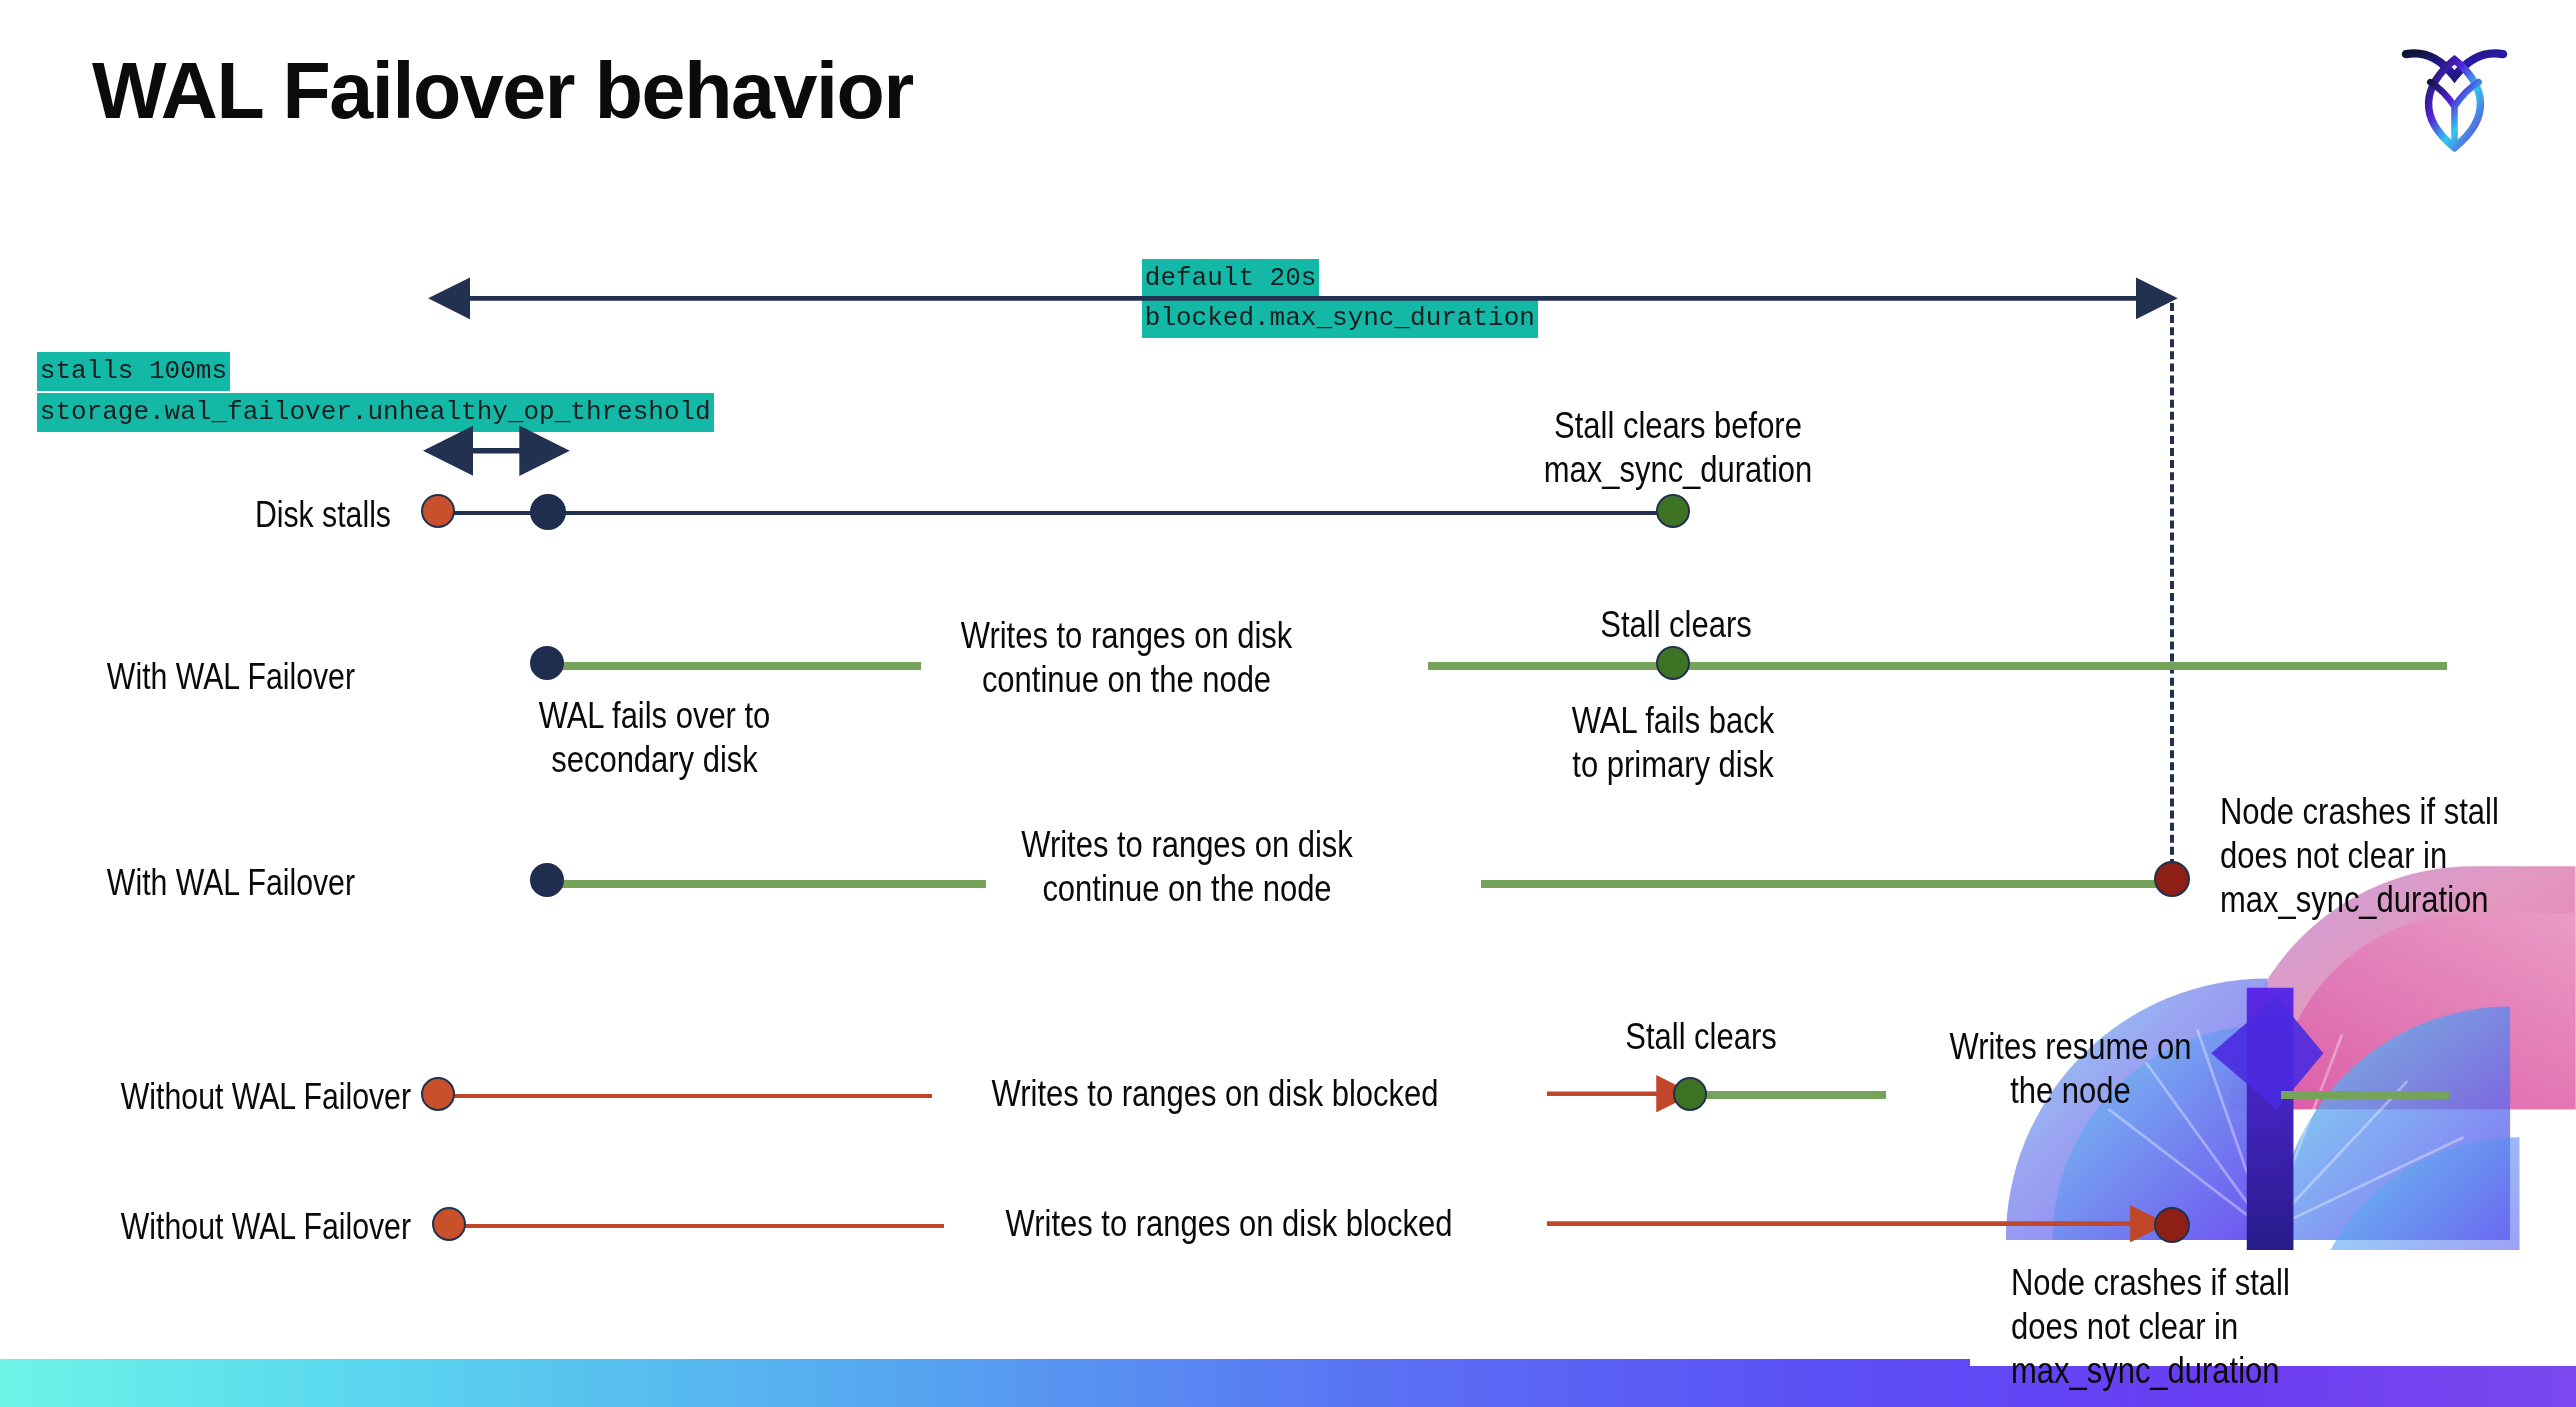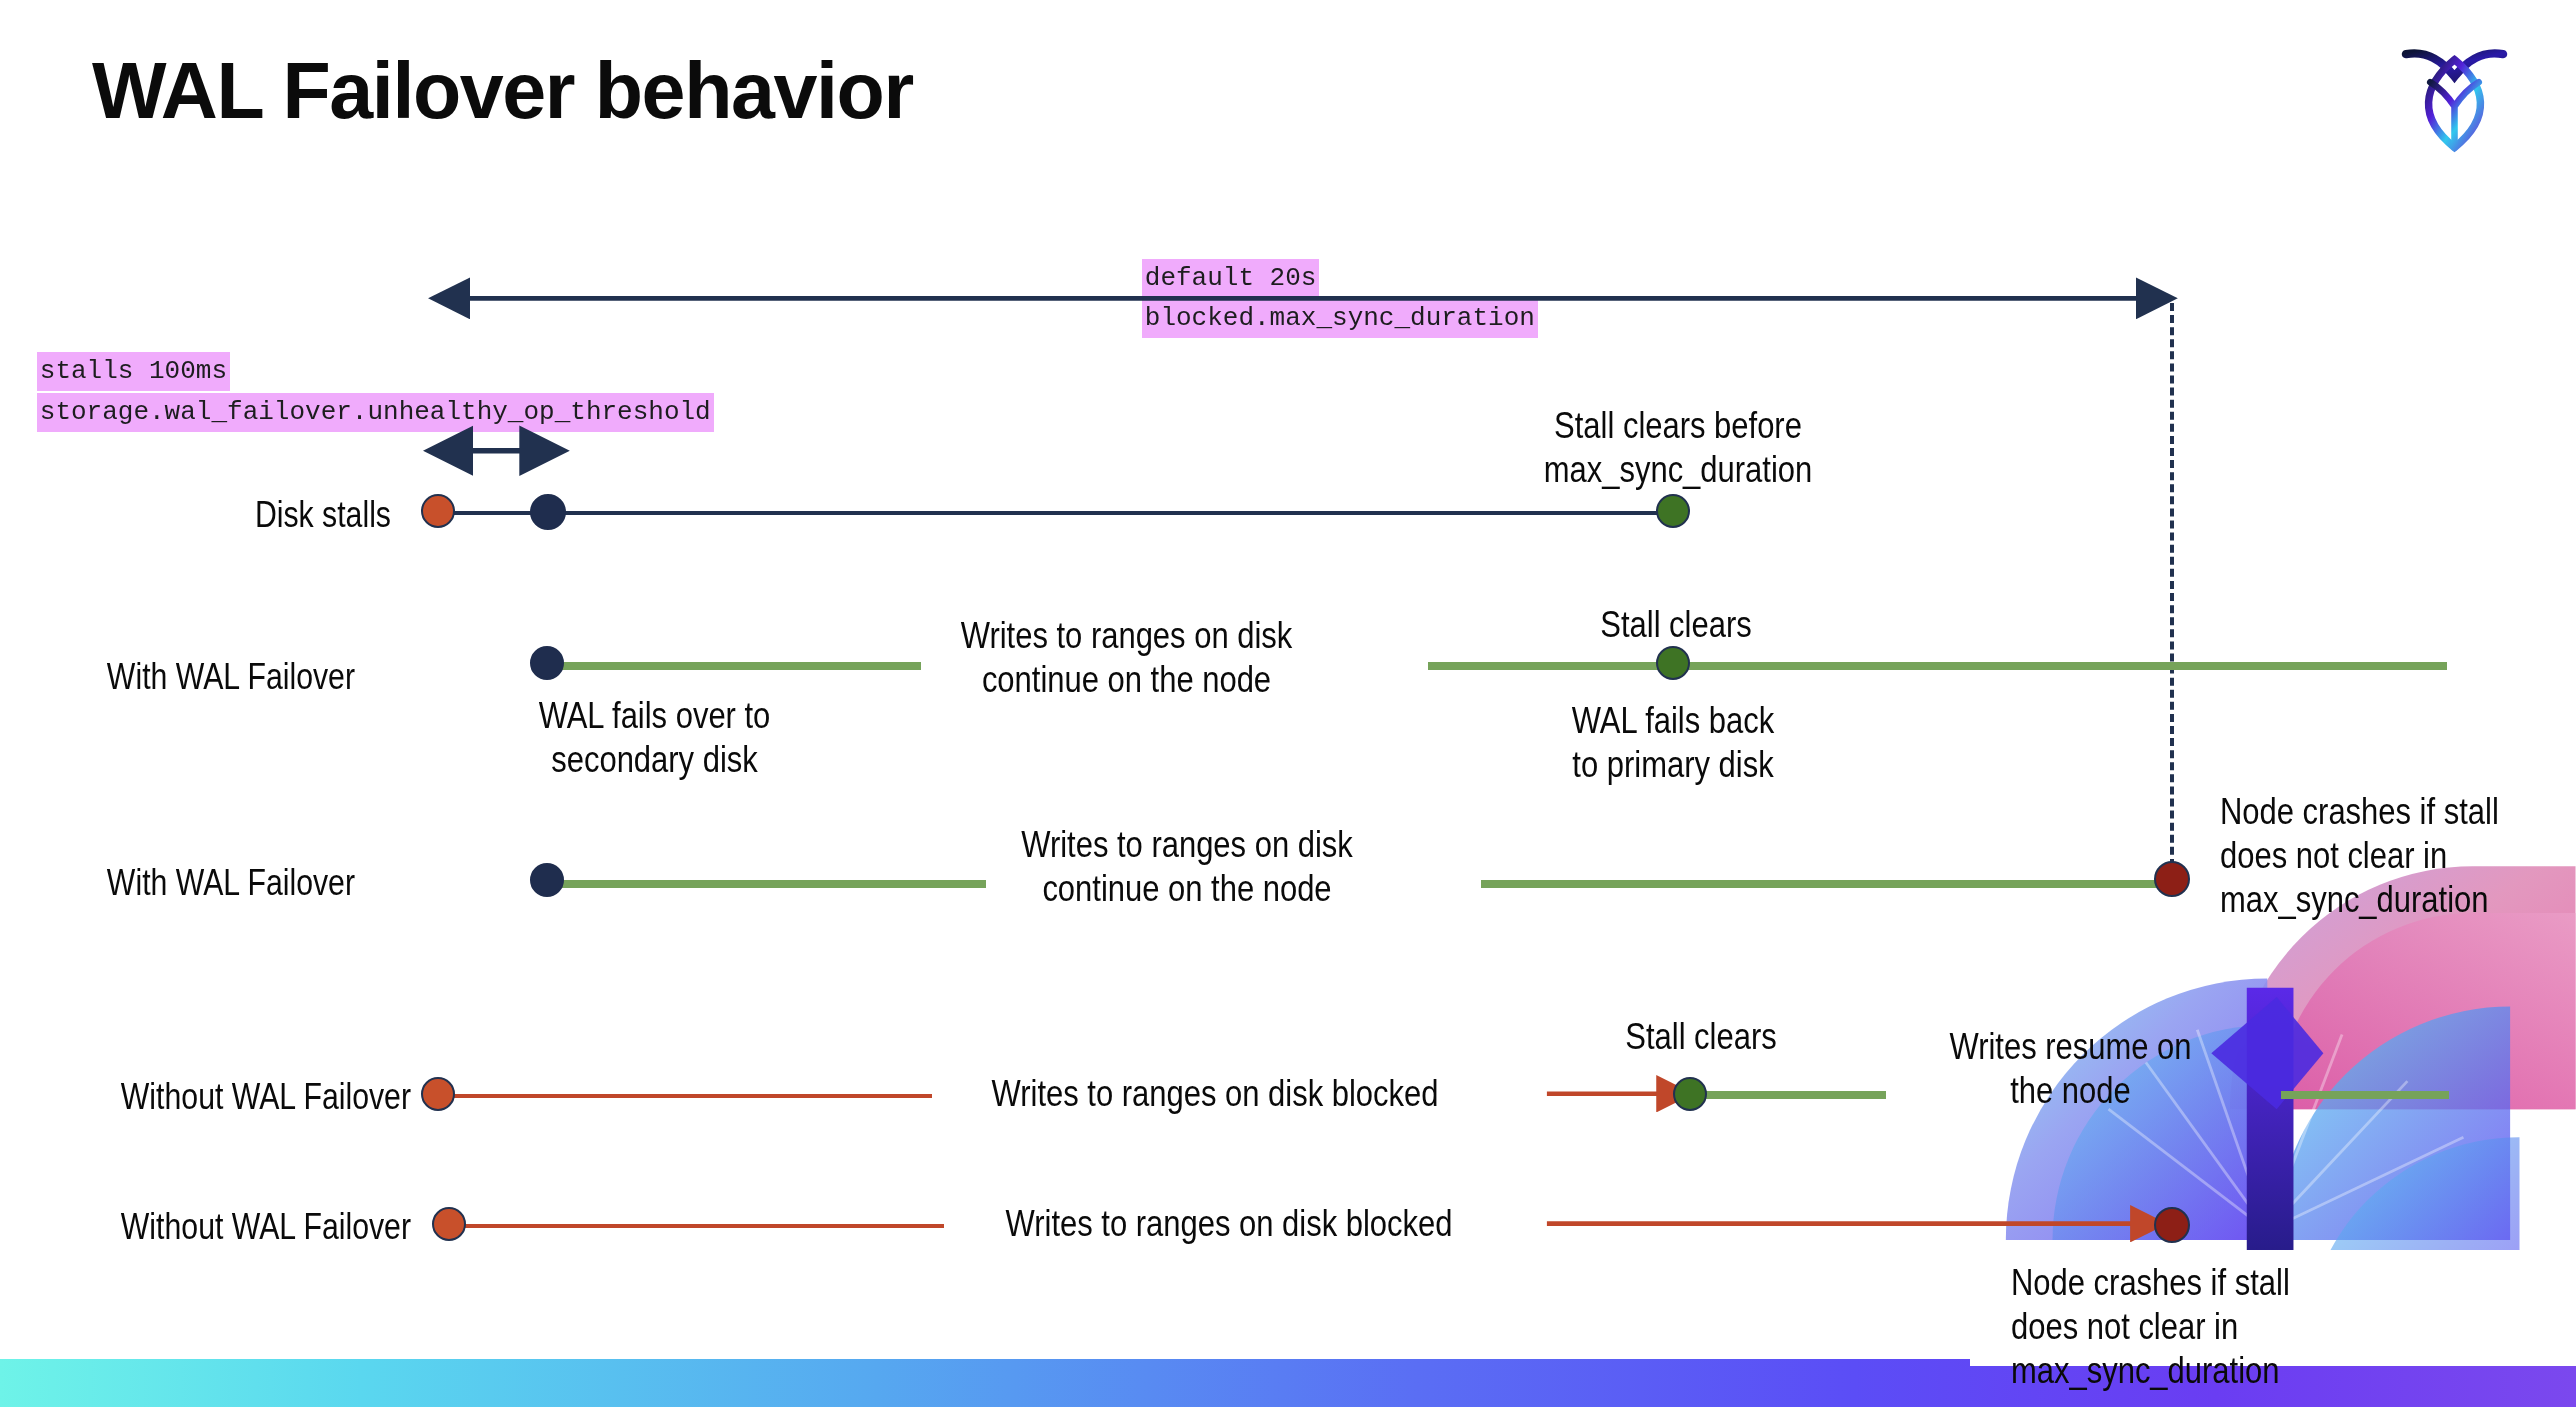--- a/index.html
+++ b/index.html
@@ -68,21 +68,21 @@
        #6a3df2 86%,
        #7b48ee 100%);
   }
 
   
   .code-chip {
     position: absolute;
     font-family: "Liberation Mono", monospace;
     font-size: 26px;
     color: #1d1d1f;
-    background: #f0abfc;
+    background: #14b8a6;
     line-height: 1.42;
     white-space: nowrap;
     padding: 0.9px 2.8px;
   }
 
   
   .row-label {
     position: absolute;
     font-family: "Liberation Sans", sans-serif;
     font-size: 36px;

